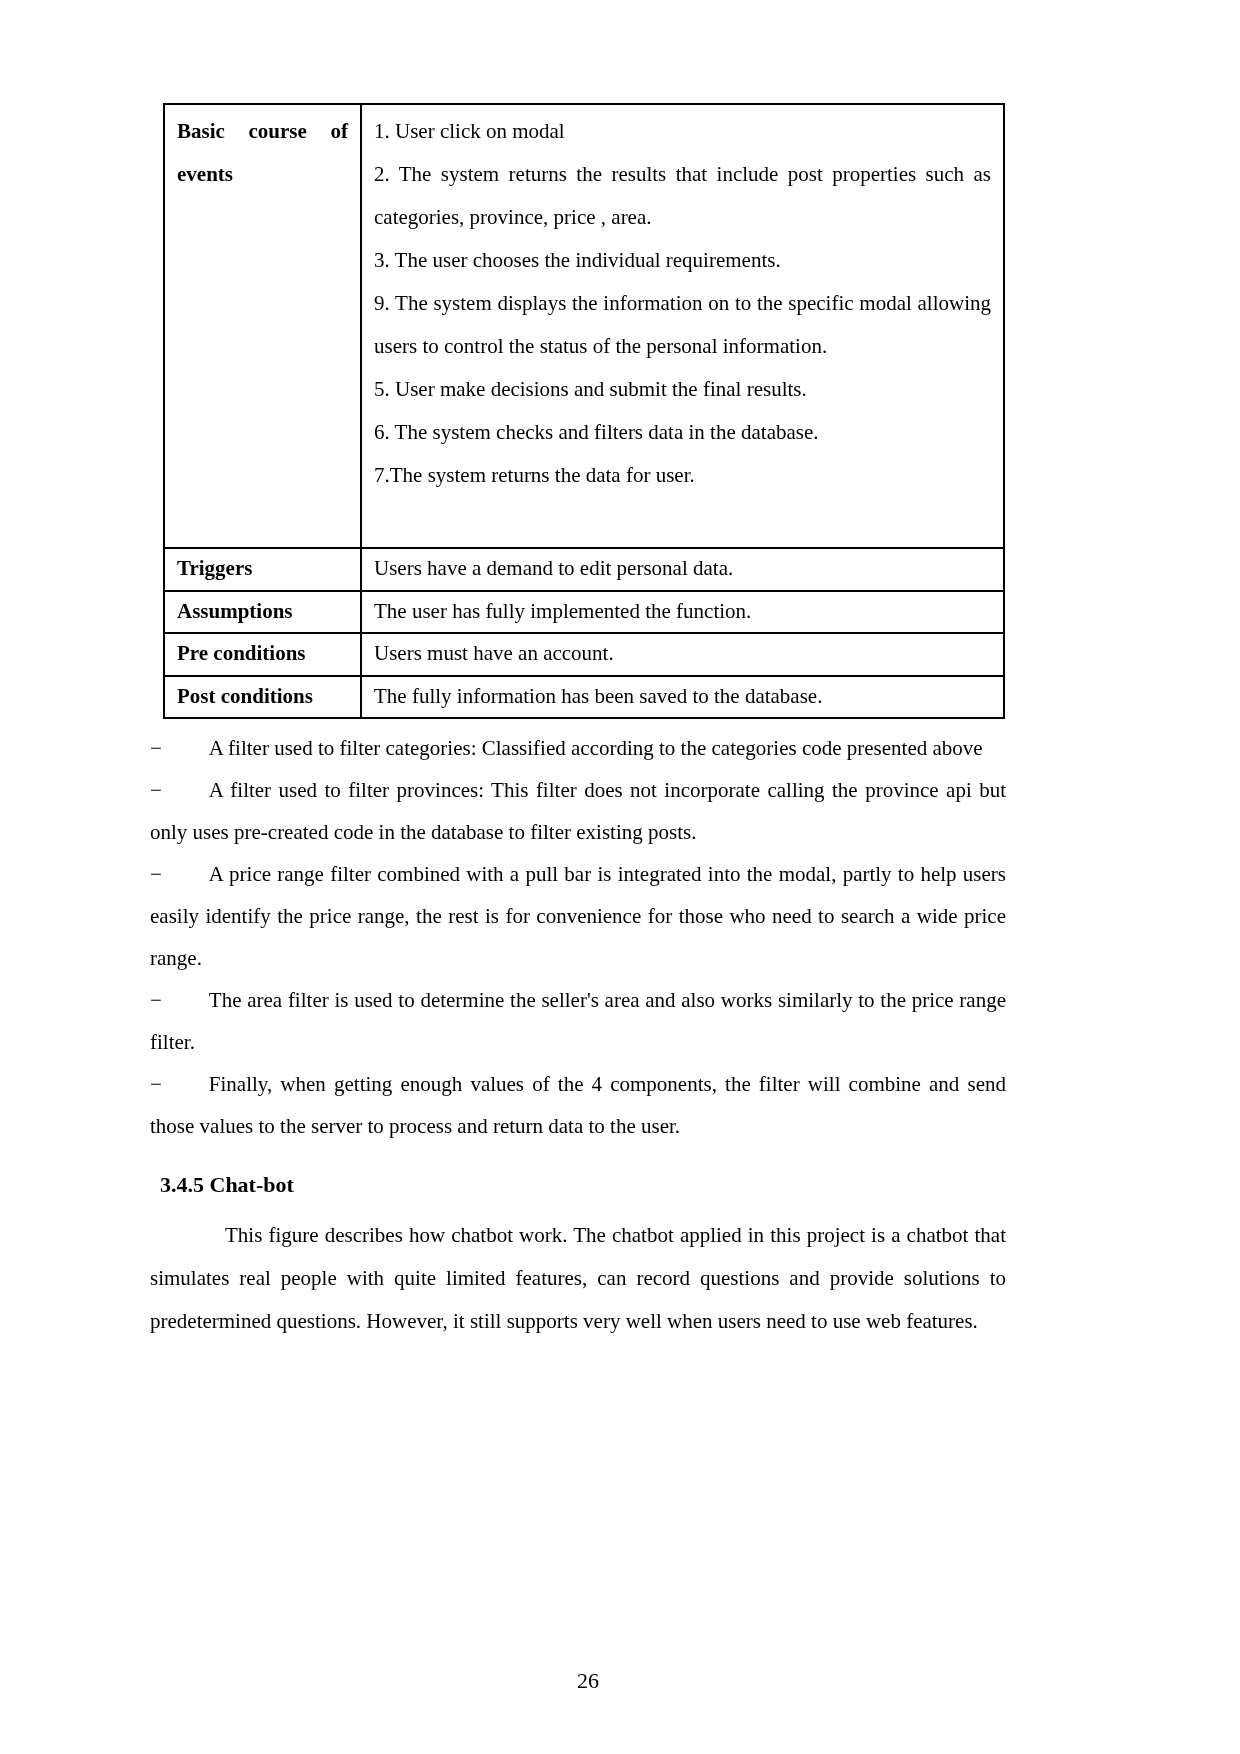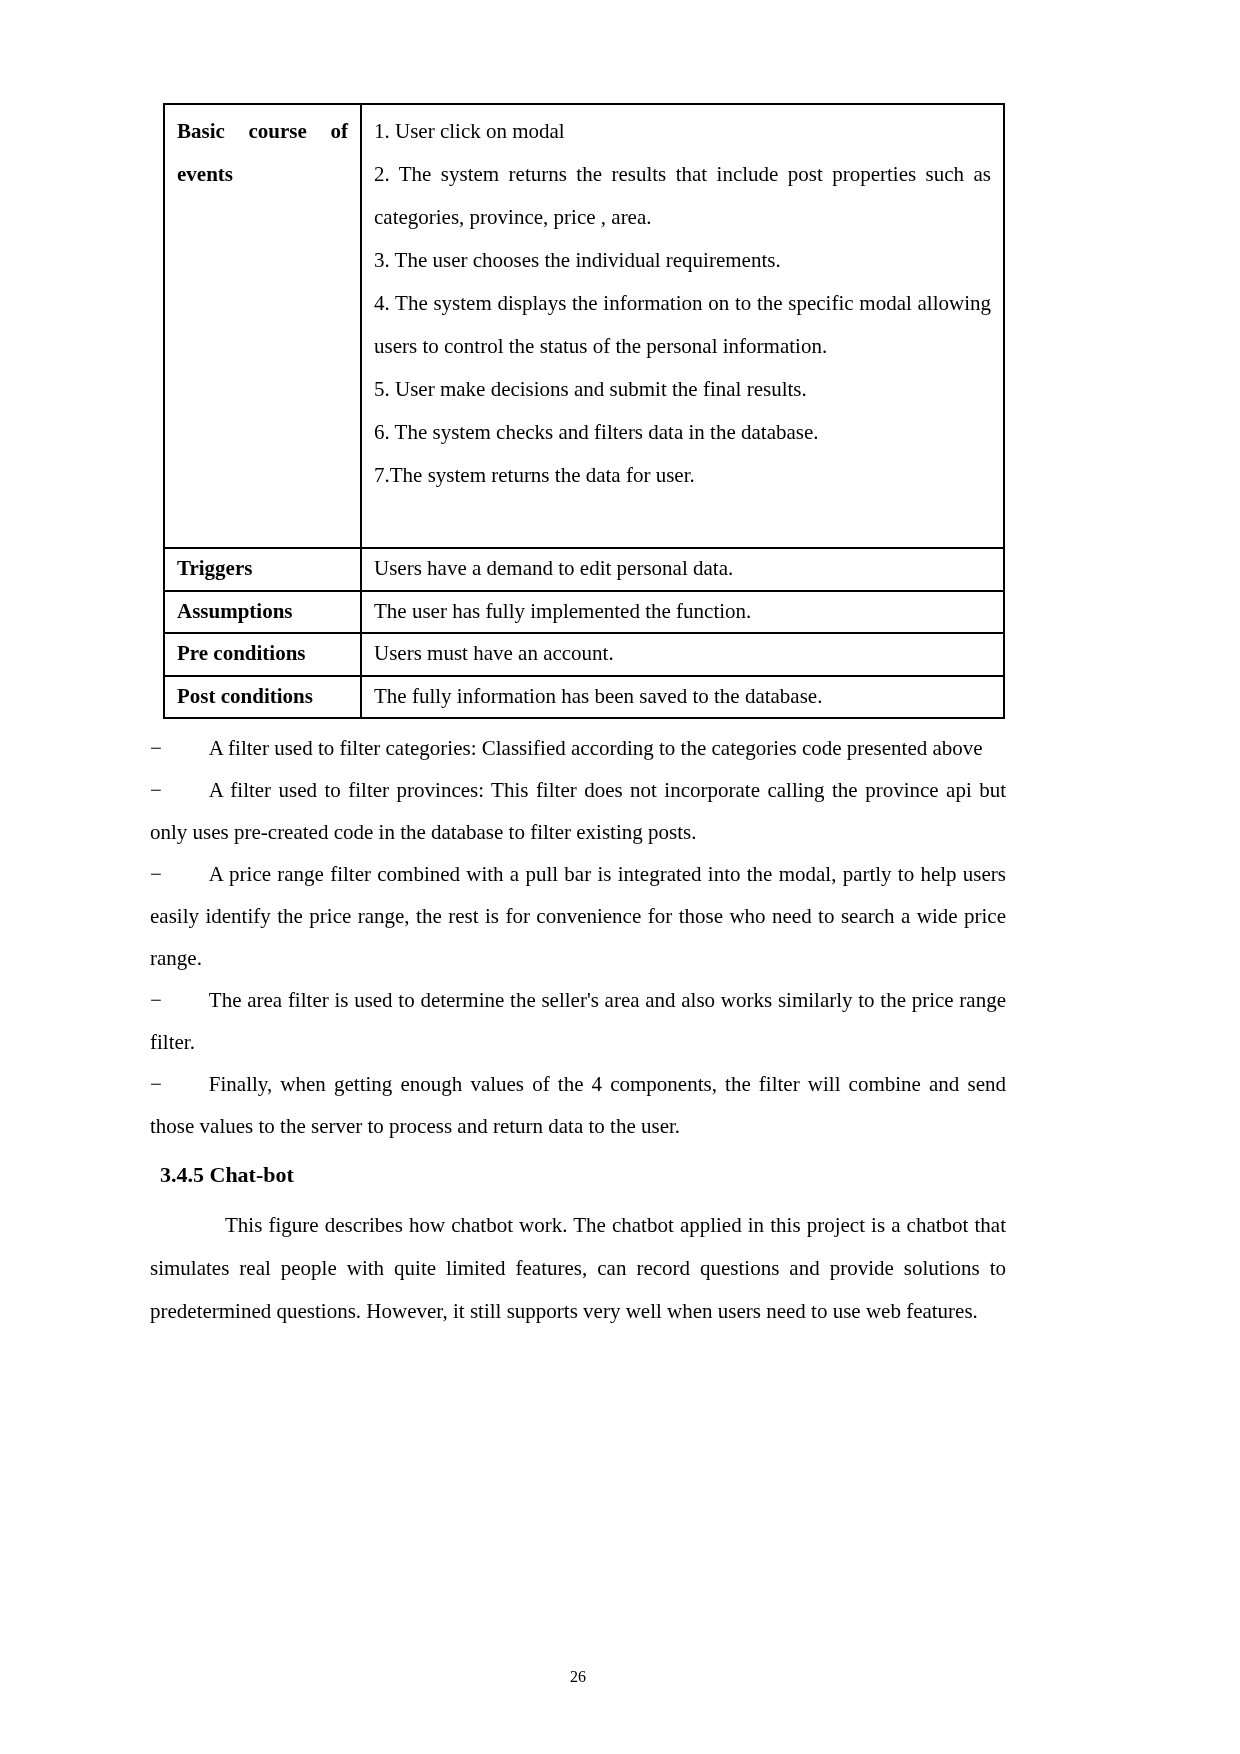--- a/index.html
+++ b/index.html
@@ -46,60 +46,60 @@
   td.label-cell .label-text { display:block; line-height:2.05; }
   .single-row td { line-height:1.45; padding-top:6px; padding-bottom:7px; }
   .bullets { margin-top:8px; }
   .bullet {
     text-align:justify;
     line-height:2.0;
   }
   .bullet .dash { display:inline-block; }
   .bullet .gap { display:inline-block; width:47px; }
   .section-heading {
-    margin-top:10px;
+    margin-top:20px;
     margin-left:10px;
     font-weight:bold;
     font-size:22px;
     line-height:1.6;
   }
   .body-paragraph {
     margin-top:12px;
     text-align:justify;
     line-height:2.05;
     text-indent:75px;
   }
   .page-number {
     position:absolute;
-    left:150px;
+    left:160px;
     top:1668px;
     width:856px;
     text-align:center;
-    font-size:16px;
+    font-size:22px;
     font-family:Liberation Serif, serif;
   }
 </style>
 </head>
 <body>
 
 <div class="page">
   <div class="content">
 
     <table class="usecase">
       <tbody>
         <tr>
           <td class="label-cell">
             <span class="label-text">Basic course of events</span>
           </td>
           <td class="value-cell">
             <div class="events">
               <p>1. User click on modal</p>
               <p>2. The system returns the results that include post properties such as categories, province, price , area.</p>
               <p>3. The user chooses the individual requirements.</p>
-              <p>4. The system displays the information on to the specific modal allowing users to control the status of the personal information.</p>
+              <p>9. The system displays the information on to the specific modal allowing users to control the status of the personal information.</p>
               <p>5. User make decisions and submit the final results.</p>
               <p>6. The system checks and filters  data in the database.</p>
               <p>7.The system returns the data for user.</p>
             </div>
           </td>
         </tr>
         <tr class="single-row">
           <td class="label-cell">Triggers</td>
           <td class="value-cell">Users have a demand to edit personal data.</td>
         </tr>

